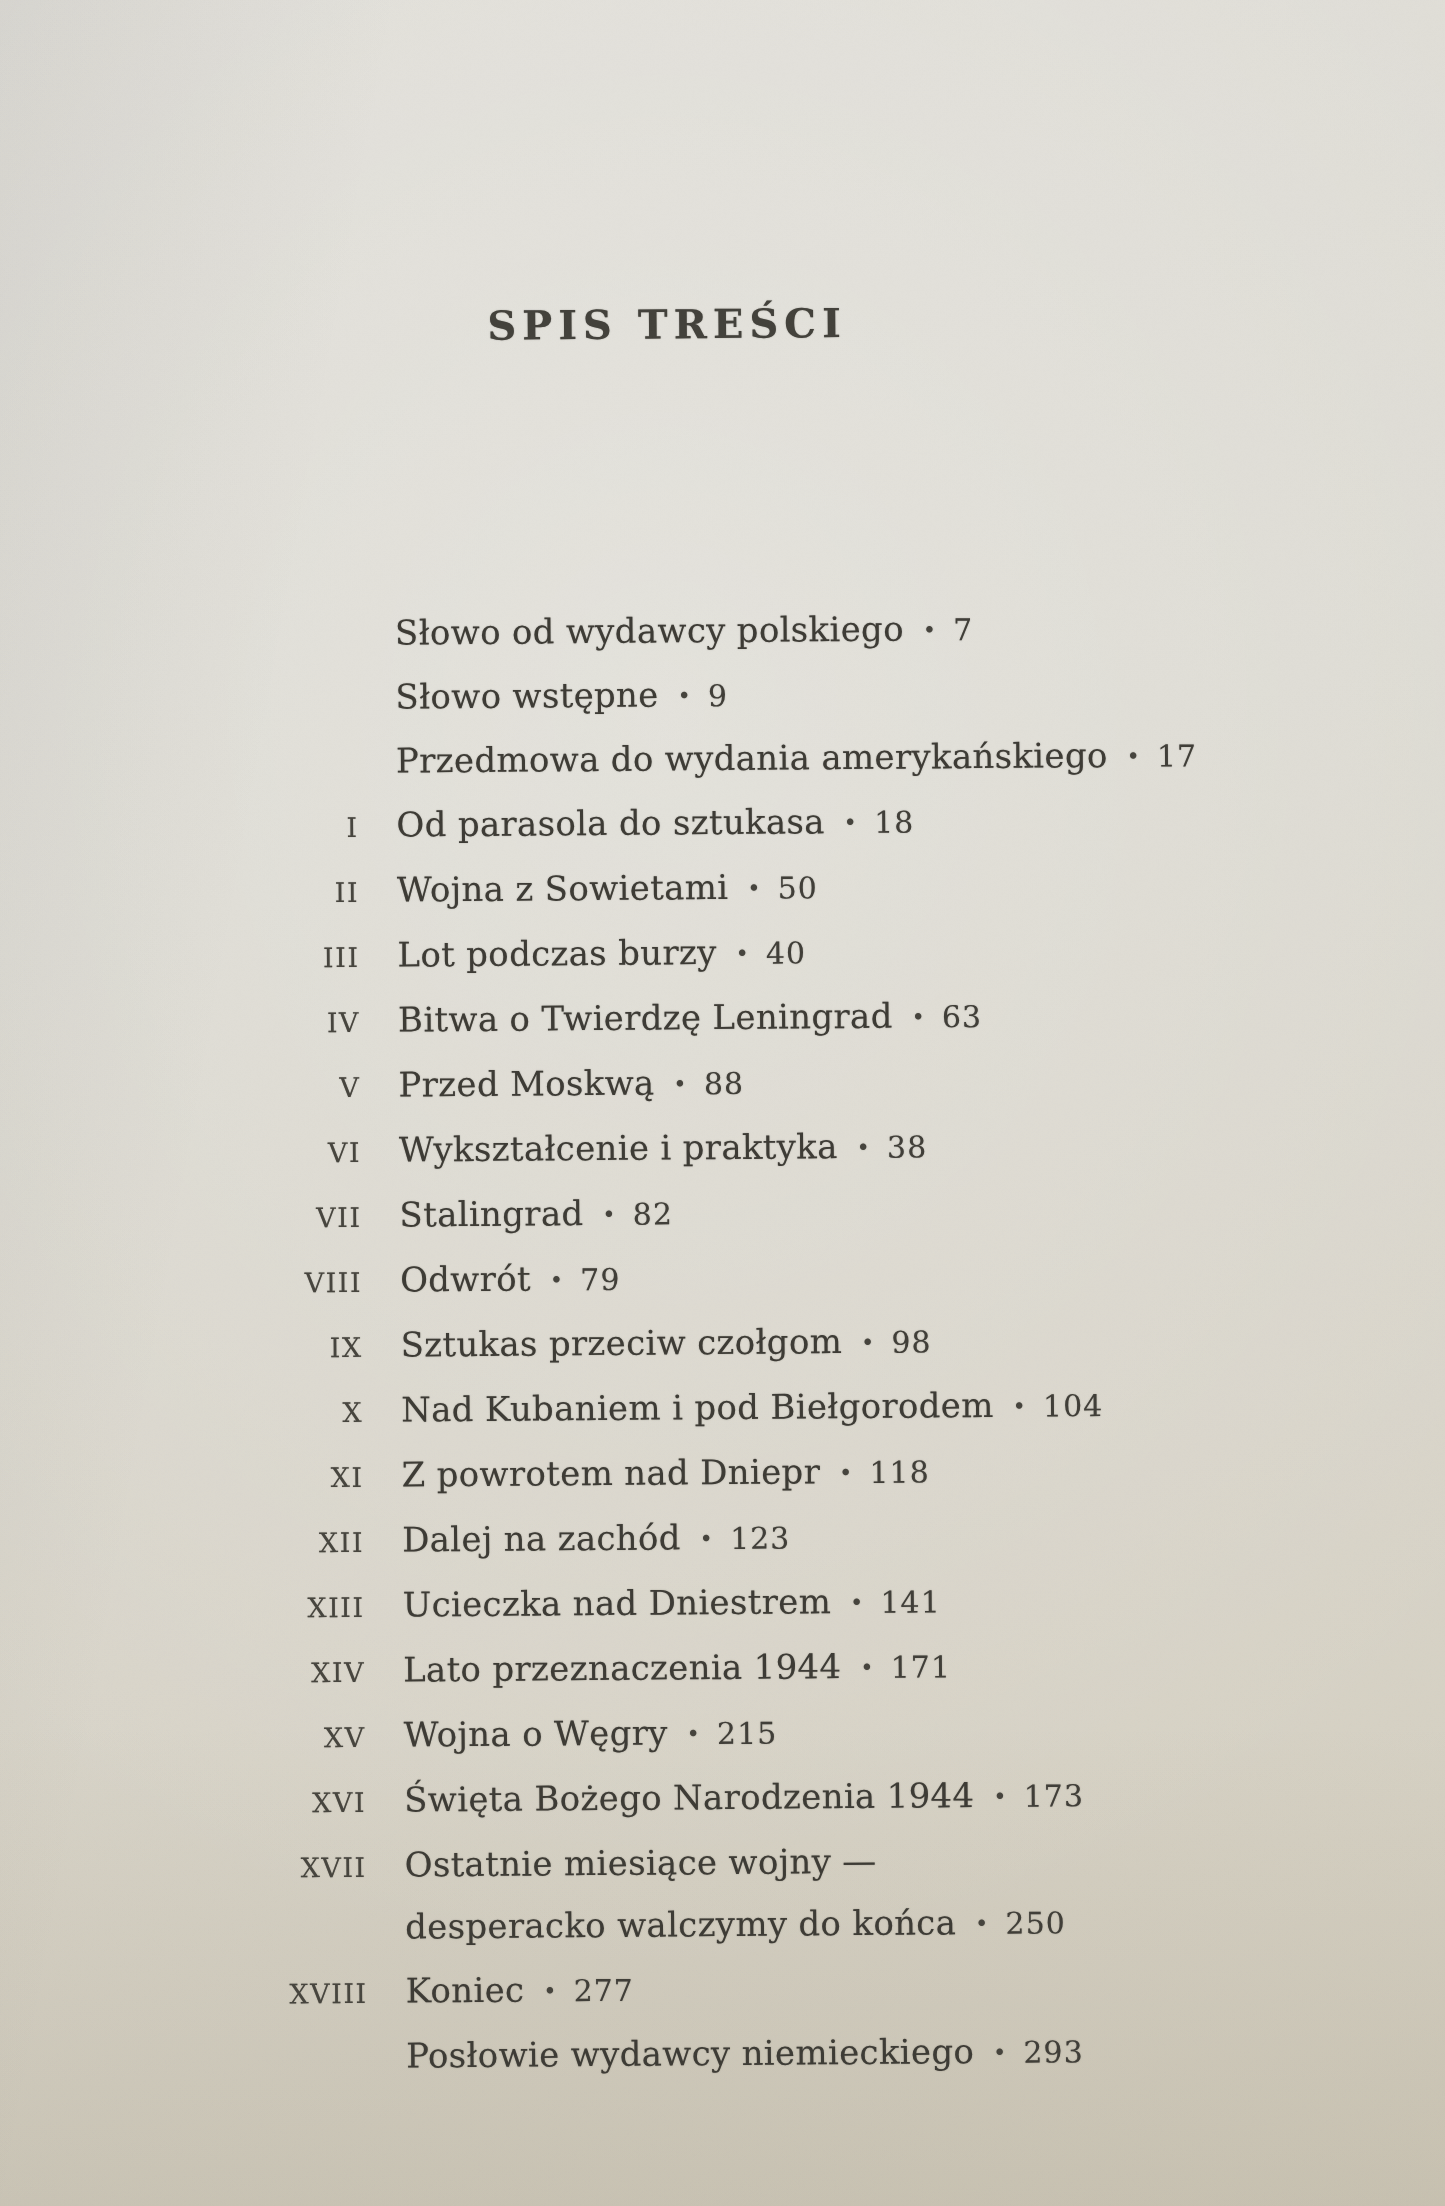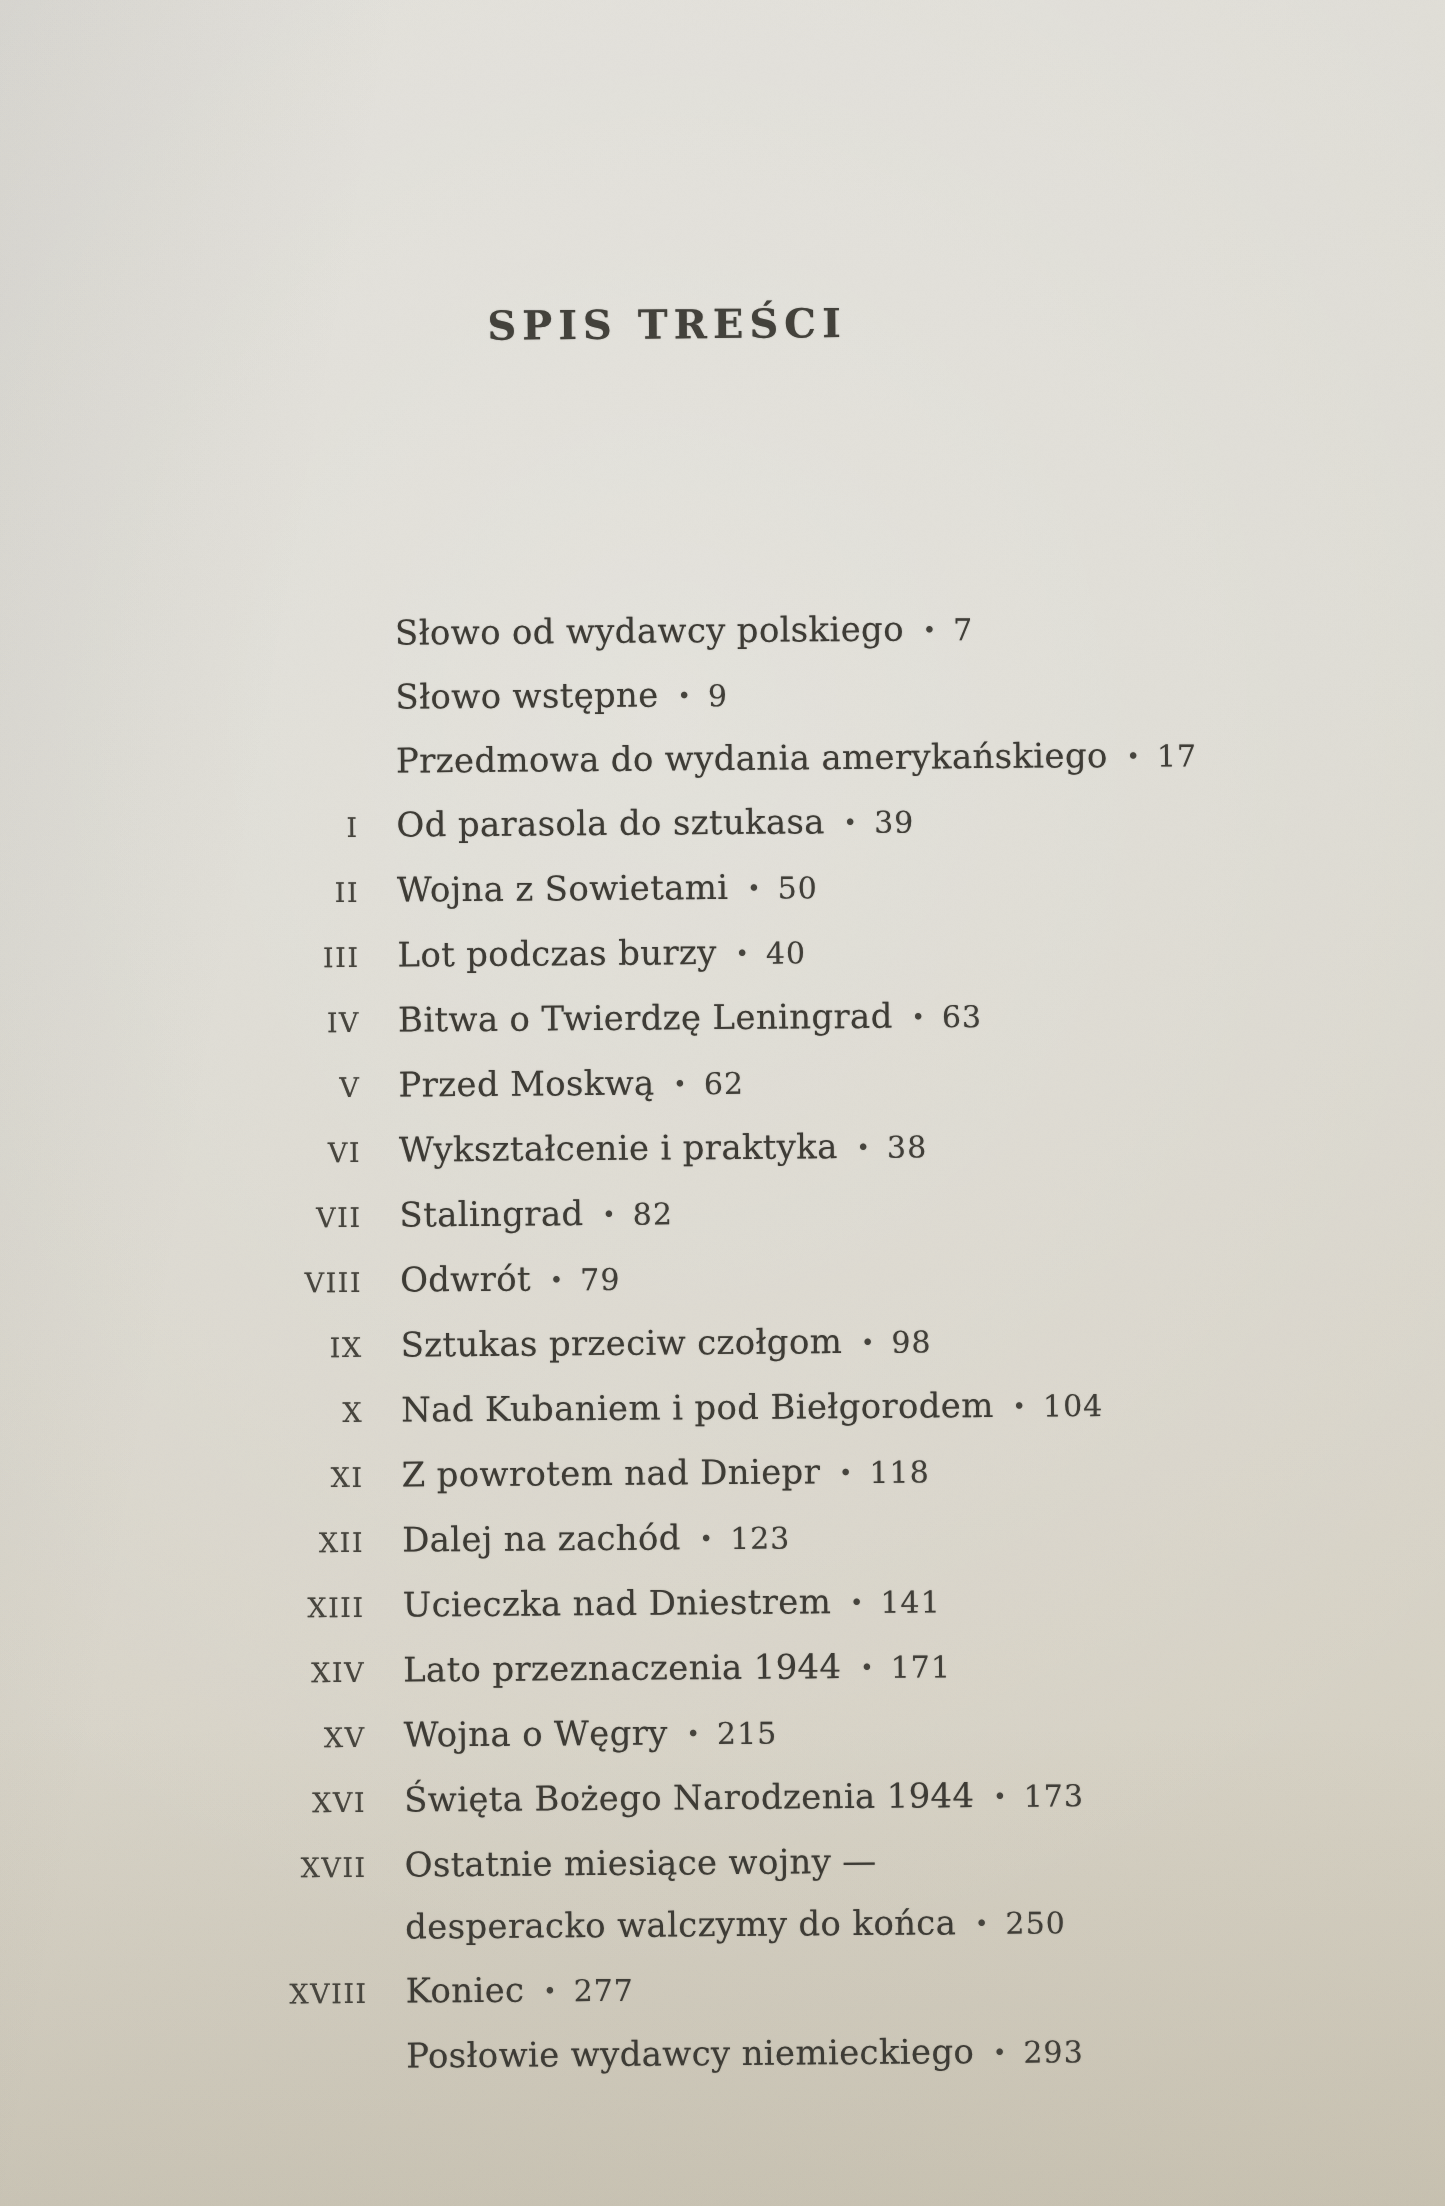--- a/index.html
+++ b/index.html
@@ -119,21 +119,21 @@
         </div>
         <div class="row">
           <span class="num"></span>
           <div class="body">
             <div class="line"><span class="t">Przedmowa do wydania amerykańskiego</span><span class="sep">•</span><span class="pg">17</span></div>
           </div>
         </div>
         <div class="row">
           <span class="num">I</span>
           <div class="body">
-            <div class="line"><span class="t">Od parasola do sztukasa</span><span class="sep">•</span><span class="pg">39</span></div>
+            <div class="line"><span class="t">Od parasola do sztukasa</span><span class="sep">•</span><span class="pg">18</span></div>
           </div>
         </div>
         <div class="row">
           <span class="num">II</span>
           <div class="body">
             <div class="line"><span class="t">Wojna z Sowietami</span><span class="sep">•</span><span class="pg">50</span></div>
           </div>
         </div>
         <div class="row">
           <span class="num">III</span>
@@ -143,21 +143,21 @@
         </div>
         <div class="row">
           <span class="num">IV</span>
           <div class="body">
             <div class="line"><span class="t">Bitwa o Twierdzę Leningrad</span><span class="sep">•</span><span class="pg">63</span></div>
           </div>
         </div>
         <div class="row">
           <span class="num">V</span>
           <div class="body">
-            <div class="line"><span class="t">Przed Moskwą</span><span class="sep">•</span><span class="pg">62</span></div>
+            <div class="line"><span class="t">Przed Moskwą</span><span class="sep">•</span><span class="pg">88</span></div>
           </div>
         </div>
         <div class="row">
           <span class="num">VI</span>
           <div class="body">
             <div class="line"><span class="t">Wykształcenie i praktyka</span><span class="sep">•</span><span class="pg">38</span></div>
           </div>
         </div>
         <div class="row">
           <span class="num">VII</span>

